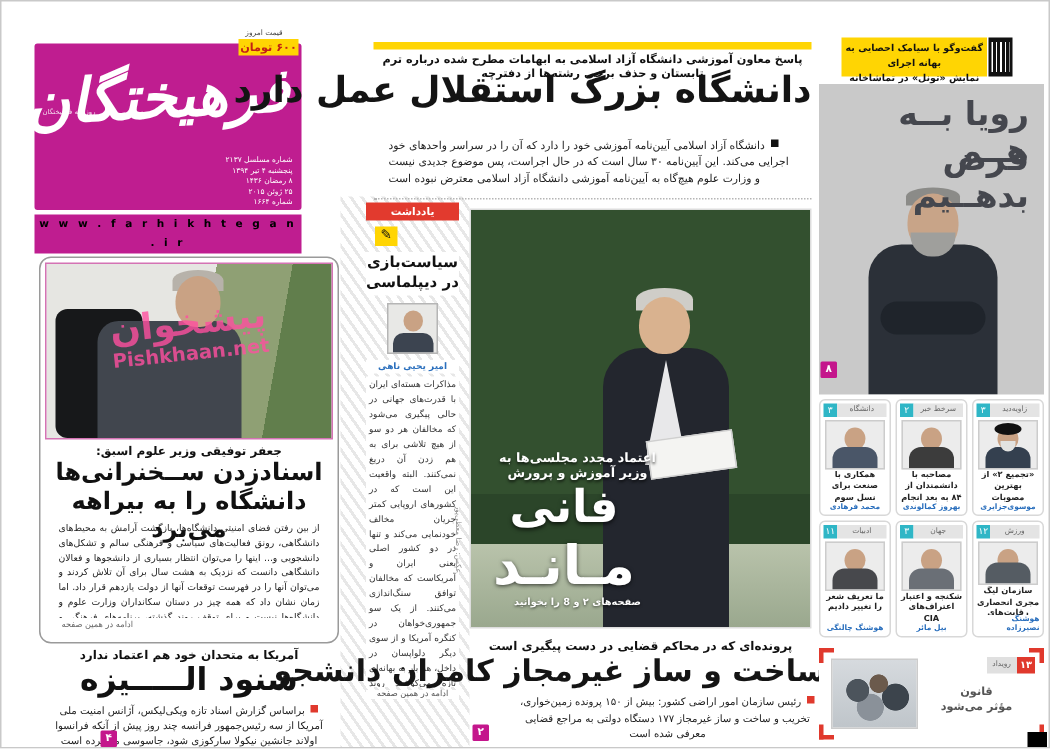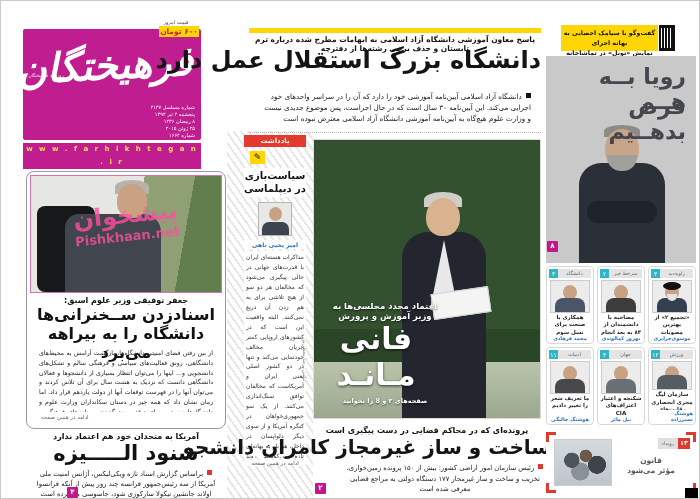--- a/index.html
+++ b/index.html
@@ -14,21 +14,21 @@
   
   .masthead { left:22px; top:28px; width:178px; height:111px; background:#bf1d90; border-radius:2px; }
   .price-label { left:150px; top:18px; width:50px; font-size:5px; color:#444; text-align:center; }
   .price-chip { left:158px; top:25px; width:40px; height:11px; background:#ffd503; color:#c22015;
                 font-size:7.5px; font-weight:bold; line-height:11px; text-align:center; z-index:3; }
   .logo { left:28px; top:40px; width:164px; text-align:center; color:#fff;
           font-family:"DejaVu Serif", serif; font-style:italic; font-weight:bold;
           font-size:40px; transform:rotate(-3deg); }
   .logo-sub { left:26px; top:72px; width:38px; font-size:4.5px; color:#fff; opacity:.85; text-align:center; }
   .mh-info { left:128px; top:103px; width:66px; font-size:5px; color:#fff; text-align:right; line-height:1.4; }
-  .urlbar { left:22px; top:142px; width:178px; height:26px; background:#bf1d90; color:#fde047; text-align:center; }
+  .urlbar { left:22px; top:142px; width:178px; height:26px; background:#bf1d90; color:#000000; text-align:center; }
   .urlbar .url { font-size:7px; font-weight:bold; letter-spacing:2px; line-height:13px; direction:ltr; }
   .urlbar .dateline { font-size:6px; letter-spacing:.4px; line-height:11px; direction:ltr; }
 
   
   .lframe { left:25px; top:170px; width:200px; height:258px; border:1px solid #9a9a9a; border-radius:8px; background:#fff; }
   .lphoto { left:29px; top:174px; width:192px; height:118px; border:1px solid #d473b4; overflow:hidden;
             background:linear-gradient(100deg,#e6e6e2 0 54%,#8fa074 54% 78%,#617e4c 78%); }
   .ph-chair { position:absolute; left:6px; top:30px; width:58px; height:86px; background:#17181a; border-radius:8px; }
   .ph-suit { position:absolute; left:34px; top:38px; width:96px; height:80px; background:#41464e; border-radius:14px 18px 0 0; }
   .ph-head { position:absolute; left:86px; top:8px; width:30px; height:34px; background:#c9a284; border-radius:50% 50% 45% 45%; }
@@ -63,38 +63,38 @@
                  font-size:6px; font-weight:bold; color:#2a6fbd; padding:1px 0; }
   .note-body { left:243px; top:250px; width:62px; height:207px; background:#fff; padding:1px 2px;
                font-size:6px; line-height:1.66; text-align:justify; color:#333; overflow:hidden; }
   .note-more { left:243px; top:459px; width:62px; background:#fff; font-size:5.5px; color:#555; text-align:center; }
 
   
   .yrule { left:248px; top:27px; width:292px; height:5px; background:#ffd503; }
   .t-kicker { left:248px; top:34px; width:292px; text-align:center; font-size:7.5px; font-weight:bold; color:#111; }
   .t-head { left:240px; top:45px; width:300px; text-align:center; font-size:24px; font-weight:800;
             color:#141414; white-space:nowrap; }
-  .t-lead { left:258px; top:90px; width:272px; text-align:right; font-size:7.2px; line-height:1.55; color:#222; }
+  .t-lead { left:258px; top:90px; width:272px; text-align:left; font-size:7.2px; line-height:1.55; color:#222; }
   .dotsep { left:248px; top:131px; width:292px; height:0; border-top:1px dotted #b5b5b5; }
 
   
   .cphoto { left:312px; top:138px; width:228px; height:280px; border:1px solid #ddd; overflow:hidden;
             background:linear-gradient(#33502f 0 68%,#2b4529 68% 80%,#b9c3ab 80%,#9aa88e 100%); }
   .fa-suit { position:absolute; left:88px; top:92px; width:84px; height:190px; background:#23262e; border-radius:26px 26px 0 0; }
   .fa-shirt { position:absolute; left:116px; top:100px; width:28px; height:70px; background:#e8e8ea;
               clip-path:polygon(50% 0,100% 100%,0 100%); }
   .fa-head { position:absolute; left:112px; top:58px; width:34px; height:38px; background:#d9b28f; border-radius:50% 50% 46% 46%; }
   .fa-hair { position:absolute; left:110px; top:52px; width:38px; height:15px; background:#cfcdc8; border-radius:50% 50% 0 0; }
   .fa-paper { position:absolute; left:118px; top:150px; width:58px; height:26px; background:#f4f4f2;
               border:1px solid #cfcfcf; transform:rotate(-8deg); }
   .ov-kicker { left:318px; top:300px; width:132px; text-align:center; color:#fff; font-size:8.5px; font-weight:bold;
                text-shadow:0 1px 2px rgba(0,0,0,.7); z-index:2; }
   .ov-t1 { left:318px; top:320px; width:114px; text-align:center; color:#fff; font-size:30px; font-weight:800;
            text-shadow:0 1px 3px rgba(0,0,0,.7); z-index:2; }
-  .ov-t2 { left:318px; top:356px; width:114px; text-align:center; color:#fff; font-size:30px; font-weight:800;
+  .ov-t2 { left:318px; top:356px; width:114px; text-align:center; color:#fff; font-size:36px; font-weight:800;
            text-shadow:0 1px 3px rgba(0,0,0,.7); z-index:2; }
   .ov-note { left:318px; top:396px; width:132px; text-align:center; color:#fff; font-size:6.5px; font-weight:bold;
              text-shadow:0 1px 2px rgba(0,0,0,.7); z-index:2; }
   .vcaption { left:301px; top:336px; font-size:5px; color:#8a8a8a; writing-mode:vertical-rl; }
 
   
   .b-kicker { left:312px; top:425px; width:228px; text-align:center; font-size:8px; font-weight:bold; color:#111; }
   .b-head { left:302px; top:434px; width:248px; text-align:center; font-size:20px; font-weight:800; color:#141414; white-space:nowrap; }
   .b-lead { left:339px; top:462px; width:210px; text-align:center; font-size:6.8px; line-height:1.55; color:#222; }
 

